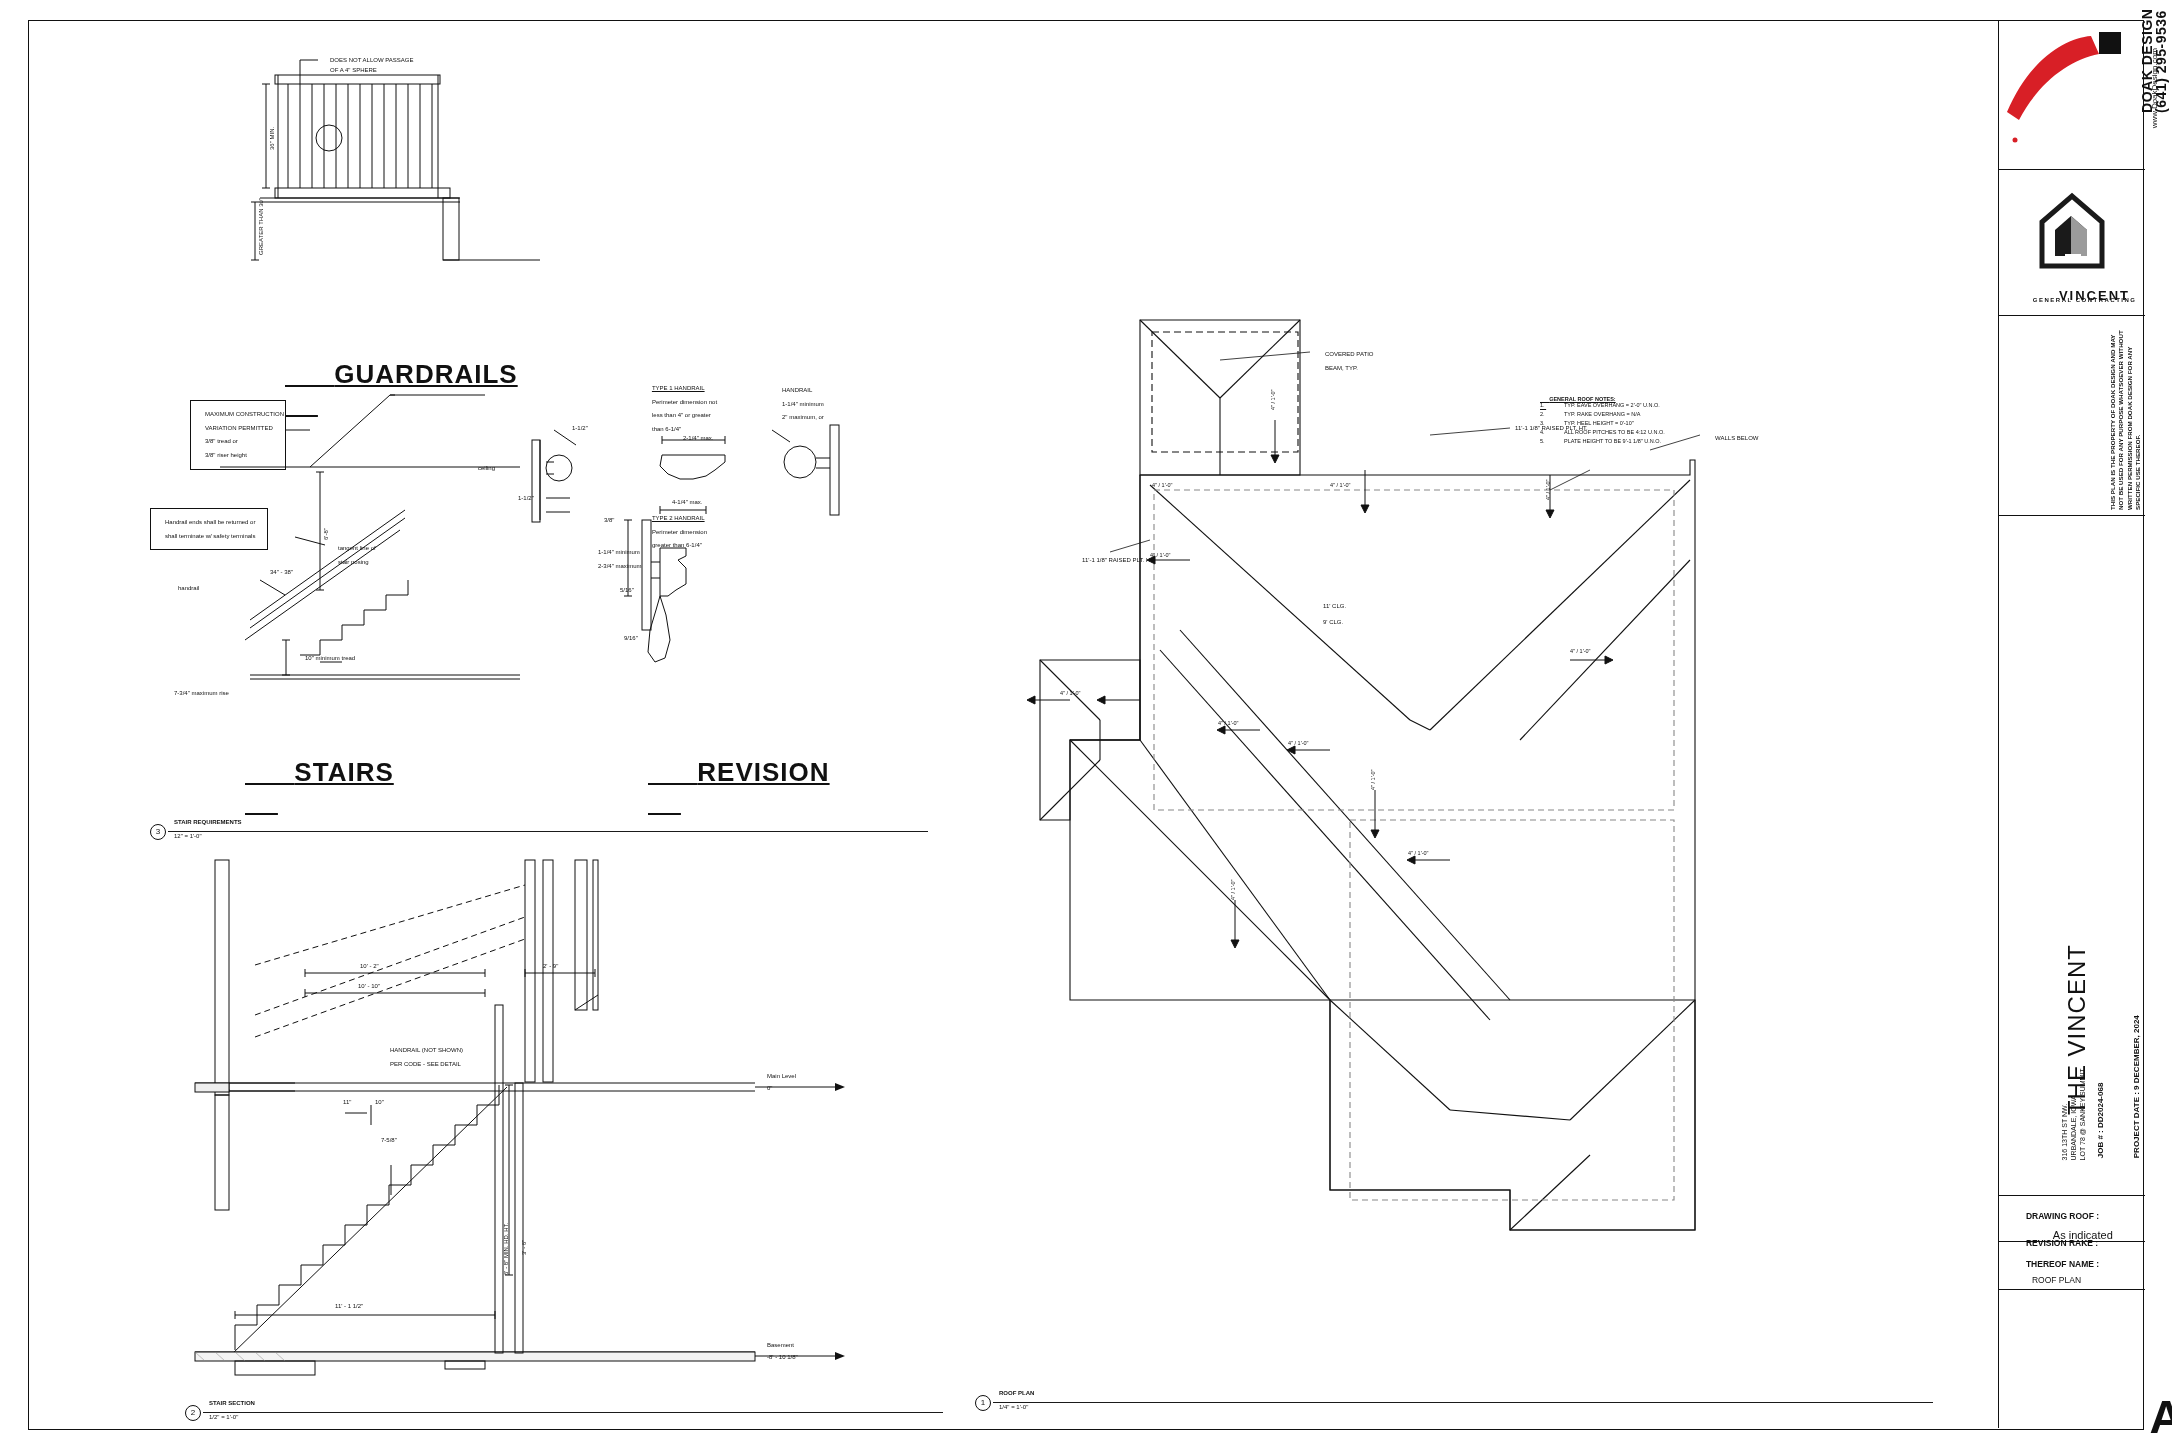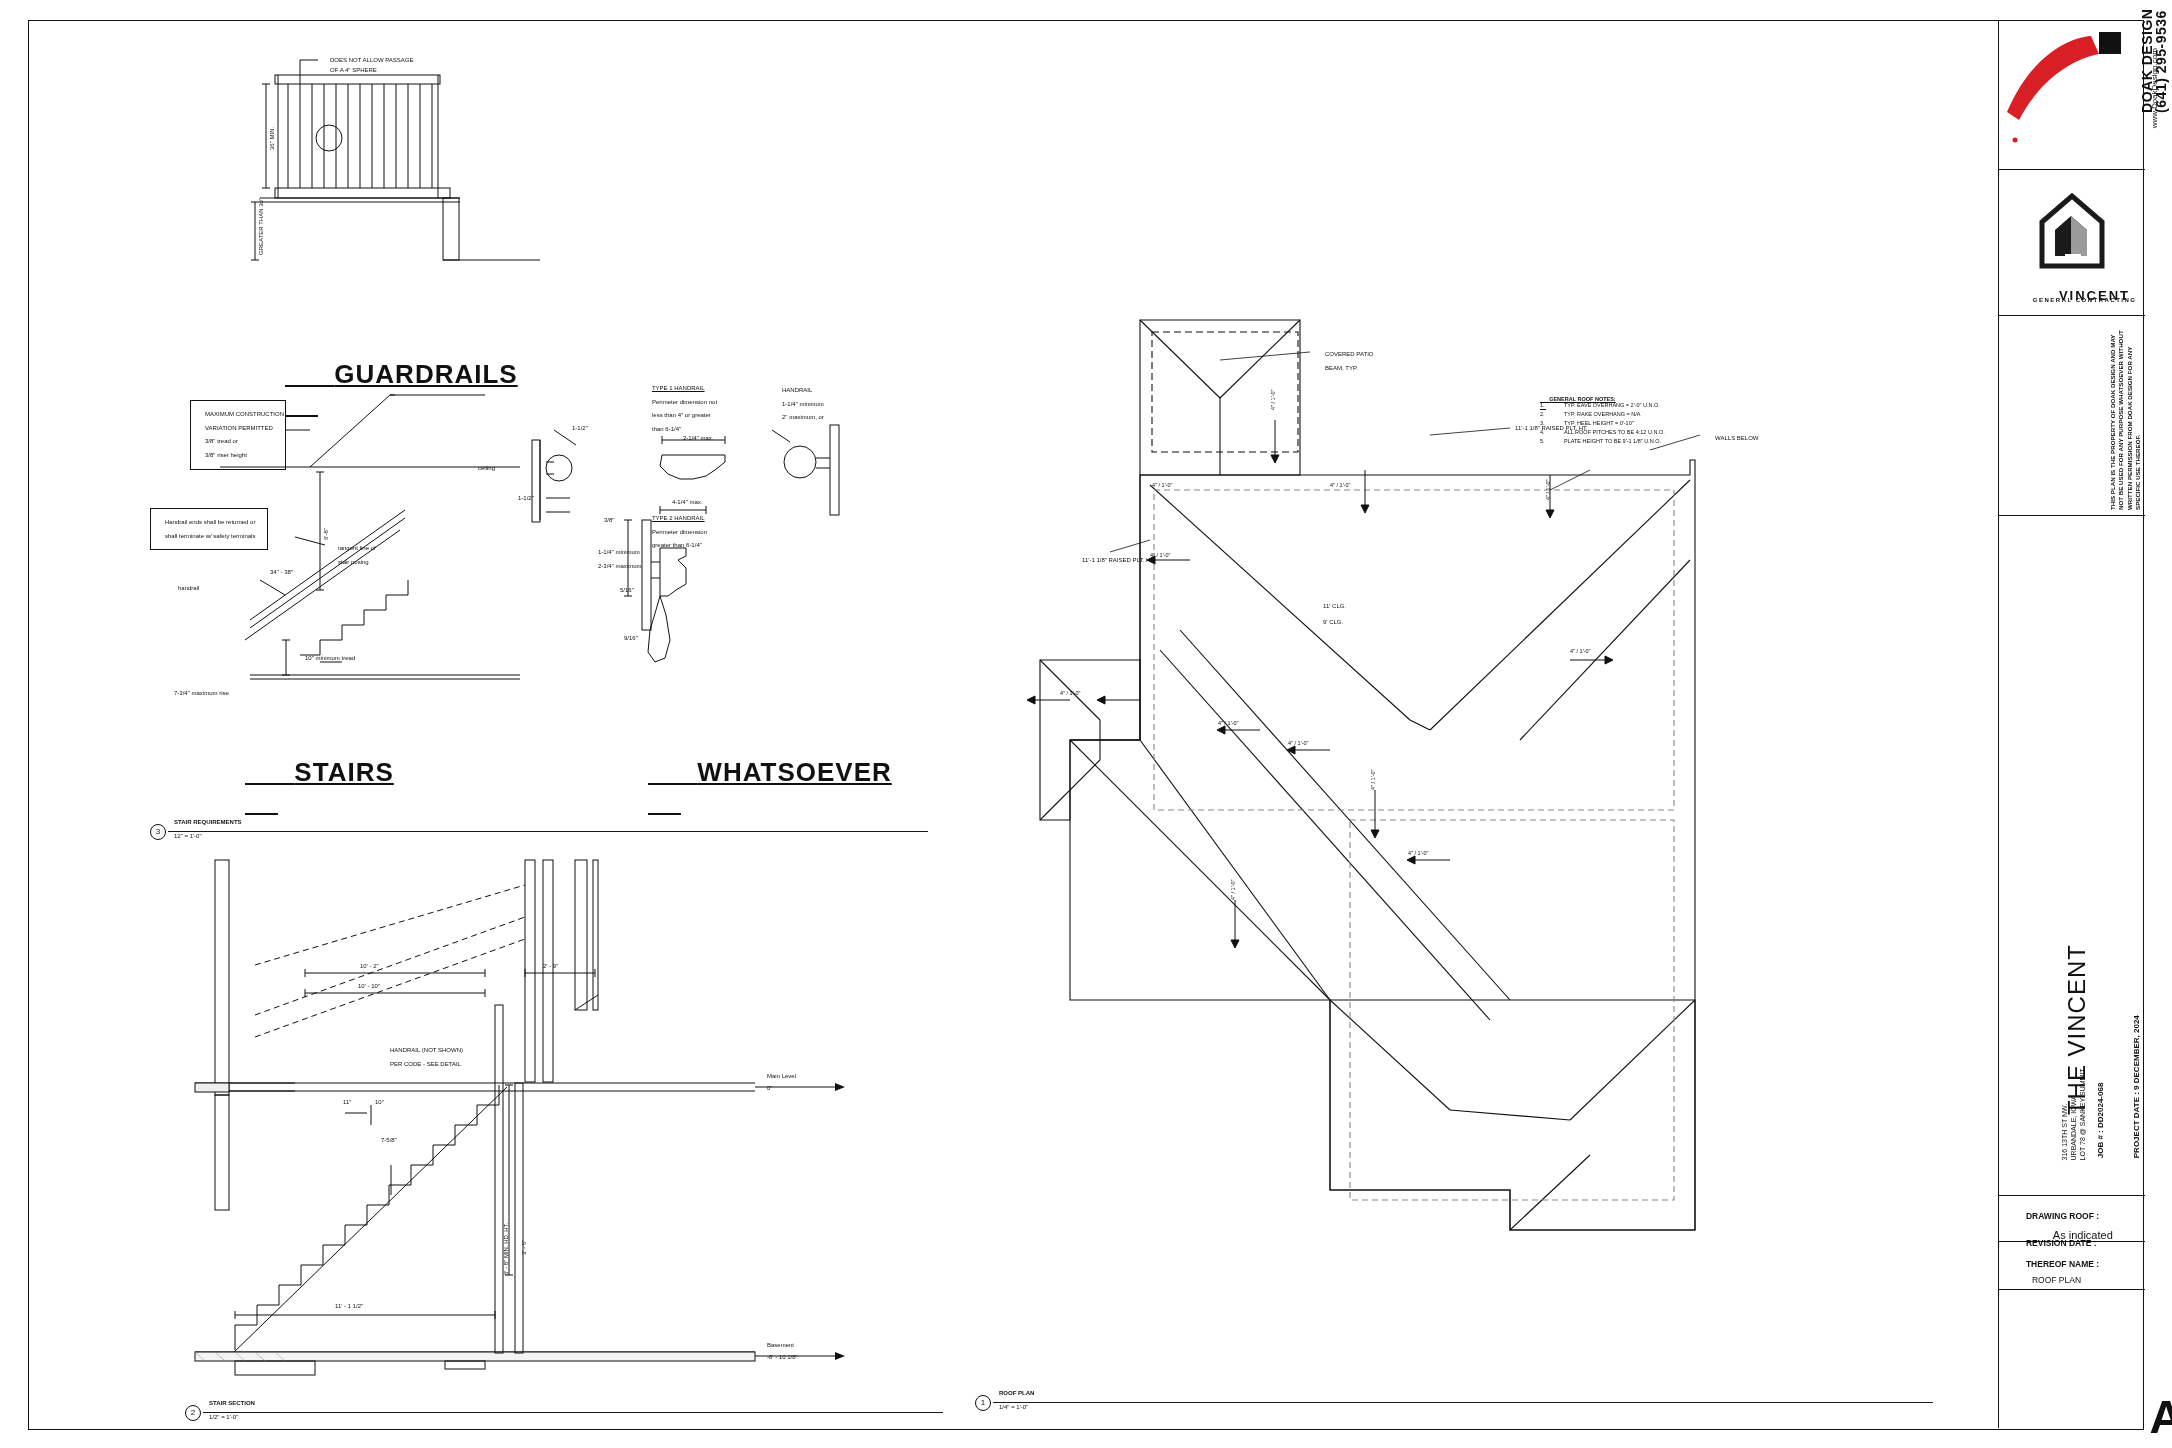--- a/index.html
+++ b/index.html
@@ -246,21 +246,21 @@
     <div class="txt xsmall" style="left:100px;top:180px;">
       <span>5/16"</span>
     </div>
     <div class="txt xsmall" style="left:84px;top:110px;">
       <span>3/8"</span>
     </div>
     <div class="txt xsmall" style="left:104px;top:228px;">
       <span>9/16"</span>
     </div>
     <div class="txt detail-title" style="left:138px;top:328px;">
-      <span>WHATSOEVER</span>
+      <span>REVISION</span>
     </div>
   </div>
 
   <div class="dwg" style="left:150px;top:820px;width:760px;height:30px;">
     <div class="tag-circle" style="left:0;top:4px;"><span>3</span></div>
     <div class="ln" style="left:18px;top:11px;width:760px;height:1px;"></div>
     <div class="txt xsmall bold" style="left:24px;top:-1px;"><span>STAIR REQUIREMENTS</span></div>
     <div class="txt xsmall" style="left:24px;top:13px;"><span>12" = 1'-0"</span></div>
   </div>
 
@@ -580,21 +580,21 @@
     </div>
 
     <div class="tb-cell" style="top:1176px;height:46px;">
       <div class="txt bold" style="left:8px;top:6px;font-size:8.5px;">
         <span>DRAWING ROOF :</span>
       </div>
       <div class="txt" style="left:30px;top:20px;font-size:11px;">
         <span>As indicated</span>
       </div>
       <div class="txt bold" style="left:8px;top:33px;font-size:8.5px;">
-        <span>REVISION DATE :</span>
+        <span>REVISION RAKE :</span>
       </div>
     </div>
 
     <div class="tb-cell" style="top:1222px;height:48px;">
       <div class="txt bold" style="left:8px;top:8px;font-size:8.5px;">
         <span>THEREOF NAME :</span>
       </div>
       <div class="txt" style="left:14px;top:24px;font-size:8.5px;">
         <span>ROOF PLAN</span>
       </div>

